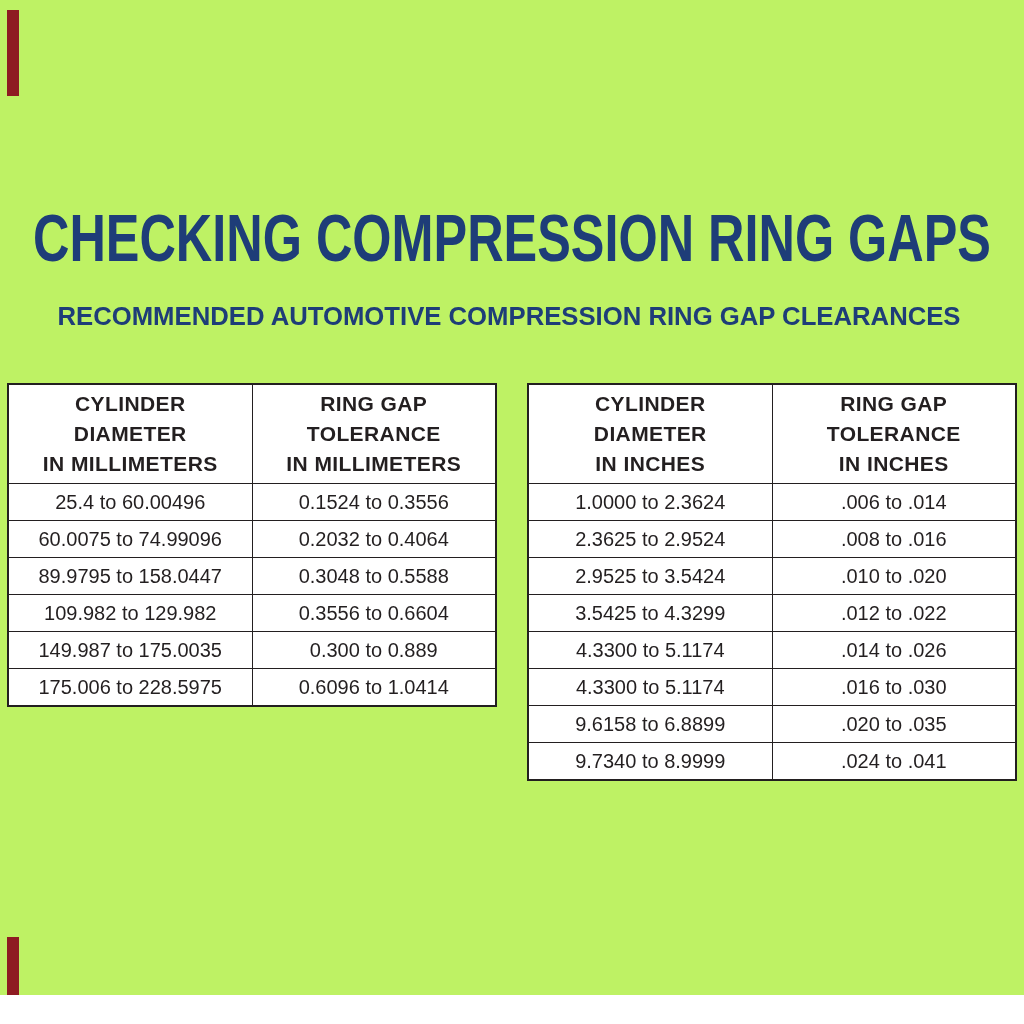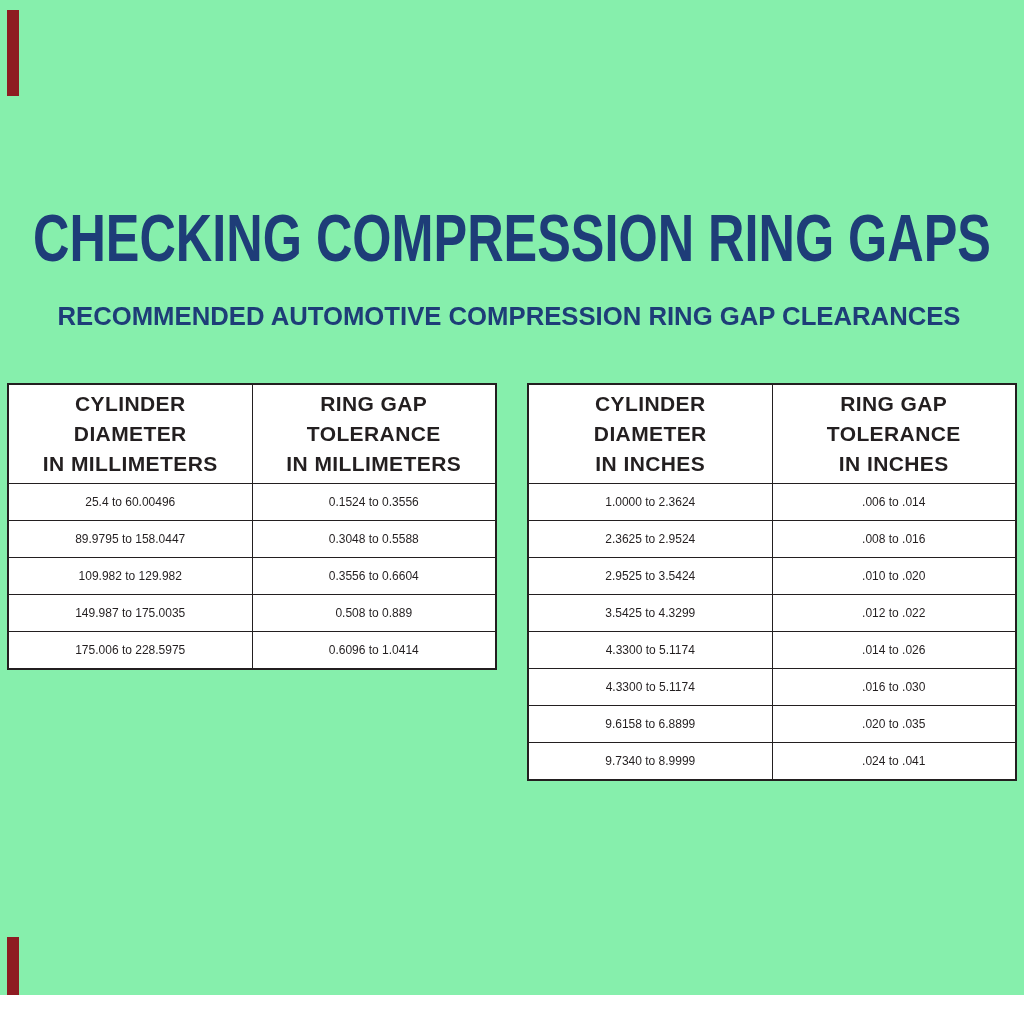--- a/index.html
+++ b/index.html
@@ -1,20 +1,20 @@
 <!DOCTYPE html>
 <html><head>
 <meta charset="utf-8">
 <style>
   html, body { margin: 0; padding: 0; background: #ffffff; }
   .page {
     position: relative;
     width: 1024px;
     height: 995px;
-    background: #86efac;
+    background: #bef264;
     font-family: "Liberation Sans", sans-serif;
     overflow: hidden;
   }
   
   .edge-mark {
     position: absolute;
     left: 7px;
     width: 12px;
     background: #8e1c22;
   }
@@ -58,21 +58,21 @@
   table.gap-table th {
     height: 98px;
     font-size: 21px;
     font-weight: bold;
     line-height: 30px;
     letter-spacing: 0.4px;
     vertical-align: middle;
   }
   table.gap-table td {
     height: 36px;
-    font-size: 12px;
+    font-size: 20px;
     font-weight: normal;
     vertical-align: middle;
   }
 </style>
 </head>
 <body>
 
 <div class="page">
 
   <div class="edge-mark top"></div>
@@ -97,30 +97,34 @@
           <div>IN MILLIMETERS</div>
         </th>
       </tr>
     </thead>
     <tbody>
         <tr>
           <td>25.4 to 60.00496</td>
           <td>0.1524 to 0.3556</td>
         </tr>
         <tr>
+          <td>60.0075 to 74.99096</td>
+          <td>0.2032 to 0.4064</td>
+        </tr>
+        <tr>
           <td>89.9795 to 158.0447</td>
           <td>0.3048 to 0.5588</td>
         </tr>
         <tr>
           <td>109.982 to 129.982</td>
           <td>0.3556 to 0.6604</td>
         </tr>
         <tr>
           <td>149.987 to 175.0035</td>
-          <td>0.508 to 0.889</td>
+          <td>0.300 to 0.889</td>
         </tr>
         <tr>
           <td>175.006 to 228.5975</td>
           <td>0.6096 to 1.0414</td>
         </tr>
       </tbody>
   </table>
 
   <table class="gap-table right">
     <thead>

